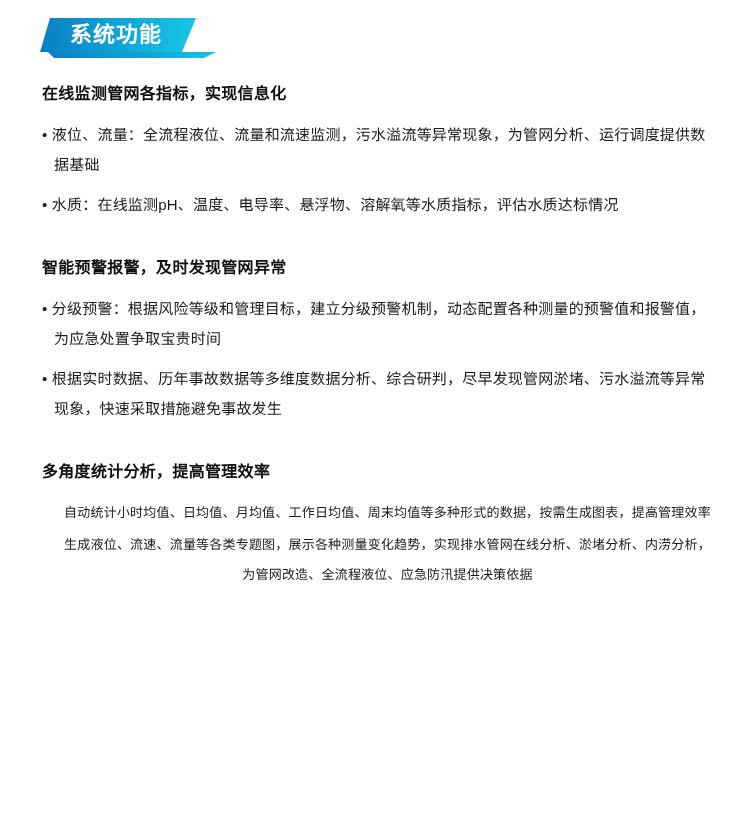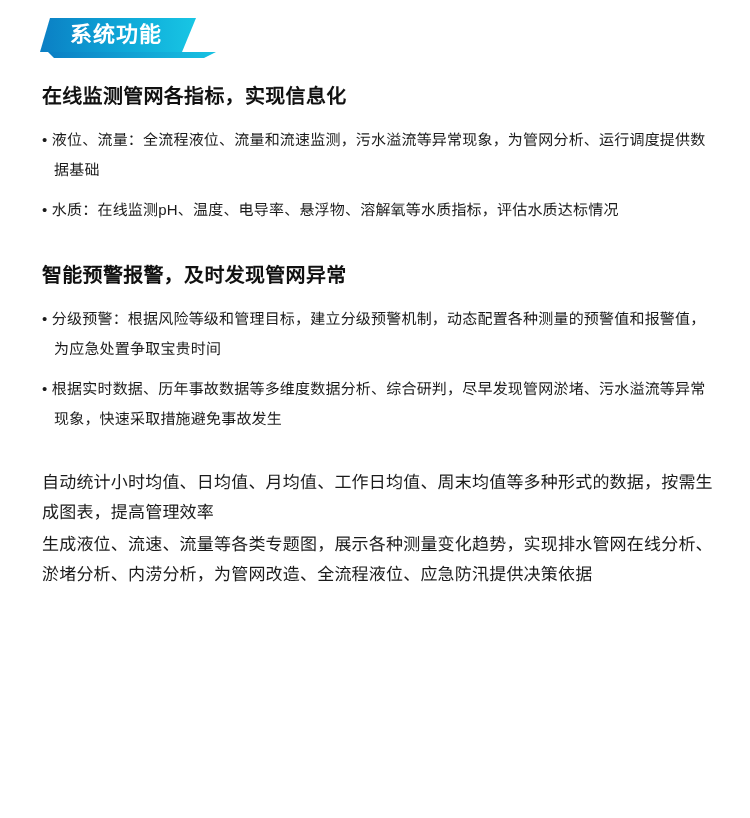--- a/index.html
+++ b/index.html
@@ -57,44 +57,45 @@
   .content {
     padding: 0 34px 0 42px;
   }
   .block {
     margin-bottom: 26px;
   }
   .block.gap-lg {
     margin-bottom: 34px;
   }
   .heading {
-    font-size: 20px;
+    font-size: 16px;
     font-weight: bold;
     color: #111111;
     margin: 0 0 16px 0;
     letter-spacing: 0.3px;
   }
   .bullet {
     font-size: 15px;
     line-height: 30px;
     color: #1b1b1b;
     margin: 0 0 10px 0;
     padding-left: 12px;
     text-indent: -12px;
     letter-spacing: 0.2px;
   }
   .bullet::before {
     content: "• ";
   }
   .para {
-    font-size: 17px;
+    font-size: 13px;
     line-height: 30px;
     color: #1b1b1b;
-    margin: 0 0 2px 0;
+    margin: 0 0 2px 17px;
     letter-spacing: 0.2px;
+    text-align: center;
   }
 </style>
 </head>
 <body>
 
 <div class="page">
 
   <div class="banner-wrap">
     <div class="banner">系统功能</div>
     <div class="banner-tail"></div>
@@ -108,18 +109,19 @@
       <p class="bullet">水质：在线监测pH、温度、电导率、悬浮物、溶解氧等水质指标，评估水质达标情况</p>
     </div>
 
     <div class="block gap-lg">
       <h2 class="heading">智能预警报警，及时发现管网异常</h2>
       <p class="bullet">分级预警：根据风险等级和管理目标，建立分级预警机制，动态配置各种测量的预警值和报警值，为应急处置争取宝贵时间</p>
       <p class="bullet">根据实时数据、历年事故数据等多维度数据分析、综合研判，尽早发现管网淤堵、污水溢流等异常现象，快速采取措施避免事故发生</p>
     </div>
 
     <div class="block">
+      <h2 class="heading">多角度统计分析，提高管理效率</h2>
       <p class="para">自动统计小时均值、日均值、月均值、工作日均值、周末均值等多种形式的数据，按需生成图表，提高管理效率</p>
       <p class="para">生成液位、流速、流量等各类专题图，展示各种测量变化趋势，实现排水管网在线分析、淤堵分析、内涝分析，为管网改造、全流程液位、应急防汛提供决策依据</p>
     </div>
 
   </div>
 </div>
 
 </body></html>

